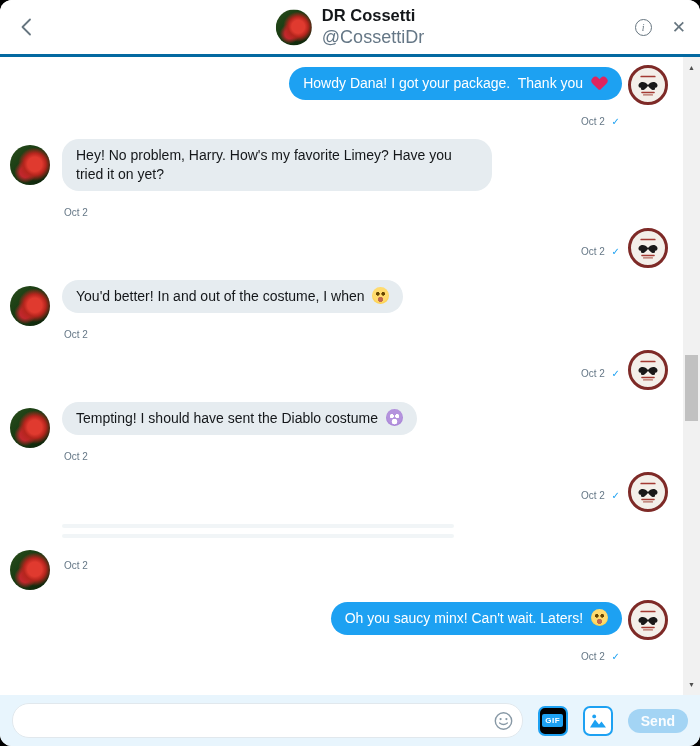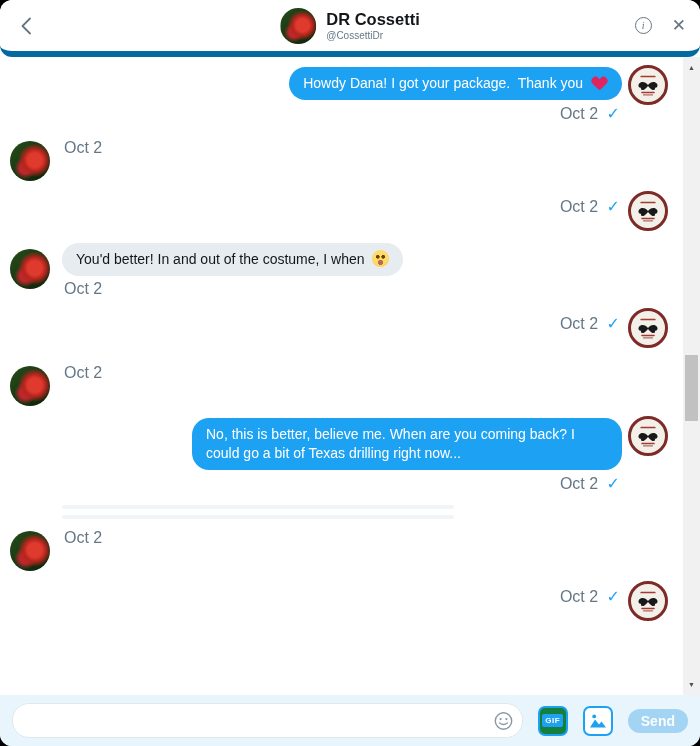--- a/index.html
+++ b/index.html
@@ -2,28 +2,28 @@
 <html><head>
 <meta charset="utf-8">
 <style>
   * { margin:0; padding:0; box-sizing:border-box; }
   html,body { background:#000; font-family:"Liberation Sans","DejaVu Sans",sans-serif; }
   .app { width:700px; height:746px; background:#fff; border-radius:12px; overflow:hidden;
          display:flex; flex-direction:column; position:relative; }
 
   
   .header { height:57px; flex:0 0 57px; display:flex; align-items:center; position:relative;
-            border-bottom:6px solid #0369a1; background:#fff; z-index:3;border-radius:12px; }
+            border-bottom:3px solid #0369a1; background:#fff; z-index:3; }
   .back-btn { width:52px; height:100%; display:flex; align-items:center; justify-content:center; cursor:pointer; }
   .header-user { position:absolute; left:50%; top:50%; transform:translate(-50%,-50%);
                  display:flex; align-items:center; cursor:pointer; }
   .header-avatar { width:36px; height:36px; border-radius:50%; margin-right:10px; }
   .header-texts { display:flex; flex-direction:column; line-height:1.25; }
   .header-title { font-size:16.5px; font-weight:bold; color:#14171a; }
-  .header-handle { font-size:10px; color:#657786; }
+  .header-handle { font-size:18px; color:#657786; }
   .header-right { position:absolute; right:14px; top:0; height:100%; display:flex; align-items:center; gap:20px; }
   .info-btn { width:17px; height:17px; border:1.5px solid #66757f; border-radius:50%;
               color:#66757f; font-size:10px; font-style:italic; font-family:"Liberation Serif",serif;
               display:flex; align-items:center; justify-content:center; cursor:pointer; }
   .close-btn { color:#66757f; font-size:17px; cursor:pointer; line-height:1; }
 
   
   .avatar-flower {
     background:
       radial-gradient(circle at 62% 48%, #e03a2f 0 22%, #b5251d 34%, rgba(122,31,31,0) 52%),
@@ -42,21 +42,21 @@
   .msg-group.in .avatar { margin-right:12px; margin-top:6px; }
   .msg-group.out { flex-direction:row-reverse; }
   .msg-group.out .avatar { margin-left:6px; margin-top:-2px; }
   .bubble-col { display:flex; flex-direction:column; }
   .msg-group.in .bubble-col { align-items:flex-start; }
   .msg-group.out .bubble-col { align-items:flex-end; }
   .bubble { max-width:430px; padding:7px 14px; border-radius:17px; font-size:14px; line-height:19px; }
   .msg-group.in .bubble { background:#e6ecf0; color:#14171a; }
   .msg-group.out .bubble { background:#1da1f2; color:#fff; }
   .msg-text { white-space:pre-wrap; }
-  .timestamp { font-size:16px; color:#657786; margin-top:4px; padding:0 2px; }
+  .timestamp { font-size:10px; color:#657786; margin-top:16px; padding:0 2px; }
   .tick { color:#1da1f2; margin-left:4px; }
 
   .collapsed-strip { height:4px; width:392px; margin:0 0 6px 52px; border-radius:2px;
                      background:#e6ecf0; opacity:.55; }
 
   
   .emoji { display:inline-block; width:17px; height:17px; border-radius:50%; vertical-align:-3px;
            margin-left:4px; color:transparent; overflow:hidden; position:relative; font-size:13px; }
   .emoji.wink-face, .emoji.raised-eyebrow-face, .emoji.kiss-face {
     background-image:
@@ -90,21 +90,21 @@
   .scroll-arrow.down { bottom:2px; }
   .scroll-thumb { position:absolute; left:2px; width:13px; top:298px; height:66px; background:#c1c1c1; cursor:pointer; }
 
   
   .composer { flex:0 0 51px; background:#e8f5fd; display:flex; align-items:center; padding:8px 12px; gap:15px; }
   .input-wrap { position:relative; flex:1 1 auto; }
   .msg-input { width:100%; height:35px; border:1px solid #e1e8ed; border-radius:17px; background:#fff;
                padding:0 40px 0 14px; font-size:14px; outline:none; font-family:inherit; }
   .emoji-picker-btn { position:absolute; right:10px; top:50%; transform:translateY(-50%); cursor:pointer;
                       display:flex; }
-  .gif-btn { width:30px; height:30px; border:2px solid #1da1f2; border-radius:7px; background:#15803d;
+  .gif-btn { width:30px; height:30px; border:2px solid #1da1f2; border-radius:7px; background:#000000;
              display:flex; align-items:center; justify-content:center; cursor:pointer; flex:0 0 30px; }
   .gif-inner { background:#1da1f2; color:#fff; font-size:8px; font-weight:bold; padding:2px 3px;
                border-radius:2px; letter-spacing:.5px; }
   .img-btn { width:30px; height:30px; border:2px solid #1da1f2; border-radius:7px; background:#fff;
              display:flex; align-items:center; justify-content:center; cursor:pointer; flex:0 0 30px; }
   .send-btn { height:24px; min-width:56px; padding:0 13px; border:none; border-radius:17px;
               background:#a3d4f4; color:rgba(255,255,255,.95); font-weight:bold; font-size:14px;
               cursor:pointer; font-family:inherit; }
 </style>
 </head>
@@ -148,20 +148,23 @@
       <span class="emoji heart">❤</span></div>
       <div class="timestamp">
         <span class="ts-text">Oct 2</span><span class="tick"> ✓</span>
       </div>
     </div>
   </div>
 
   <div class="msg-group in">
     <div class="avatar avatar-flower"></div>
     <div class="bubble-col">
+      <div class="bubble">
+        <span class="msg-text">Hey! No problem, Harry. How's my favorite Limey? Have you tried it on yet?</span>
+      </div>
       <div class="timestamp">
         <span class="ts-text">Oct 2</span>
       </div>
     </div>
   </div>
 
   <div class="msg-group out">
     <div class="avatar avatar-mustache">
             <svg width="34" height="34" viewBox="0 0 40 40">
               <rect x="11" y="9" width="18" height="2" rx="1" fill="#a33a33"></rect>
@@ -201,39 +204,39 @@
     <div class="bubble-col">
       <div class="timestamp">
         <span class="ts-text">Oct 2</span><span class="tick"> ✓</span>
       </div>
     </div>
   </div>
 
   <div class="msg-group in">
     <div class="avatar avatar-flower"></div>
     <div class="bubble-col">
+      <div class="bubble">
+        <span class="msg-text">Tempting! I should have sent the Diablo costume</span>
+      <span class="emoji devil-face">😈</span></div>
       <div class="timestamp">
         <span class="ts-text">Oct 2</span>
       </div>
     </div>
   </div>
 
   <div class="msg-group out">
     <div class="avatar avatar-mustache">
             <svg width="34" height="34" viewBox="0 0 40 40">
               <rect x="11" y="9" width="18" height="2" rx="1" fill="#a33a33"></rect>
               <path d="M20 20 C17 15.5 11.5 15.5 9.5 18.5 C7.8 21 9.5 23.5 12 23.2 C10.5 25.4 13.4 26.8 15.8 25.2 C17.6 24 19 22.4 20 21.2 C21 22.4 22.4 24 24.2 25.2 C26.6 26.8 29.5 25.4 28 23.2 C30.5 23.5 32.2 21 30.5 18.5 C28.5 15.5 23 15.5 20 20 Z" fill="#191919"></path>
               <rect x="12" y="28" width="16" height="1.6" rx="0.8" fill="#a33a33"></rect>
               <rect x="14" y="31" width="12" height="1.4" rx="0.7" fill="#b46a5e"></rect>
             </svg>
           </div>
     <div class="bubble-col">
-      <div class="bubble">
-        <span class="msg-text">No, this is better, believe me. When are you coming back? I could go a bit of Texas drilling right now...</span>
-      </div>
       <div class="timestamp">
         <span class="ts-text">Oct 2</span><span class="tick"> ✓</span>
       </div>
     </div>
   </div>
 <div class="collapsed-strip"></div>
         <div class="collapsed-strip"></div>
   <div class="msg-group in">
     <div class="avatar avatar-flower"></div>
     <div class="bubble-col">
@@ -246,20 +249,23 @@
   <div class="msg-group out">
     <div class="avatar avatar-mustache">
             <svg width="34" height="34" viewBox="0 0 40 40">
               <rect x="11" y="9" width="18" height="2" rx="1" fill="#a33a33"></rect>
               <path d="M20 20 C17 15.5 11.5 15.5 9.5 18.5 C7.8 21 9.5 23.5 12 23.2 C10.5 25.4 13.4 26.8 15.8 25.2 C17.6 24 19 22.4 20 21.2 C21 22.4 22.4 24 24.2 25.2 C26.6 26.8 29.5 25.4 28 23.2 C30.5 23.5 32.2 21 30.5 18.5 C28.5 15.5 23 15.5 20 20 Z" fill="#191919"></path>
               <rect x="12" y="28" width="16" height="1.6" rx="0.8" fill="#a33a33"></rect>
               <rect x="14" y="31" width="12" height="1.4" rx="0.7" fill="#b46a5e"></rect>
             </svg>
           </div>
     <div class="bubble-col">
+      <div class="bubble">
+        <span class="msg-text">Oh you saucy minx! Can't wait. Laters!</span>
+      <span class="emoji kiss-face">😘</span></div>
       <div class="timestamp">
         <span class="ts-text">Oct 2</span><span class="tick"> ✓</span>
       </div>
     </div>
   </div>
 </div>
     <div class="scrollbar">
       <div class="scroll-arrow up">▲</div>
       <div class="scroll-thumb"></div>
       <div class="scroll-arrow down">▼</div>

